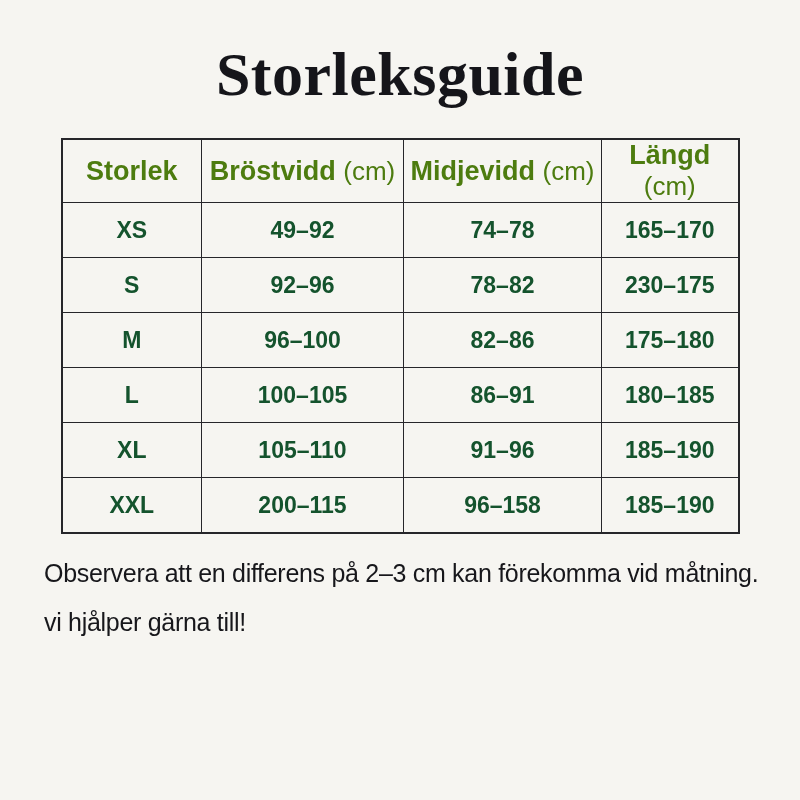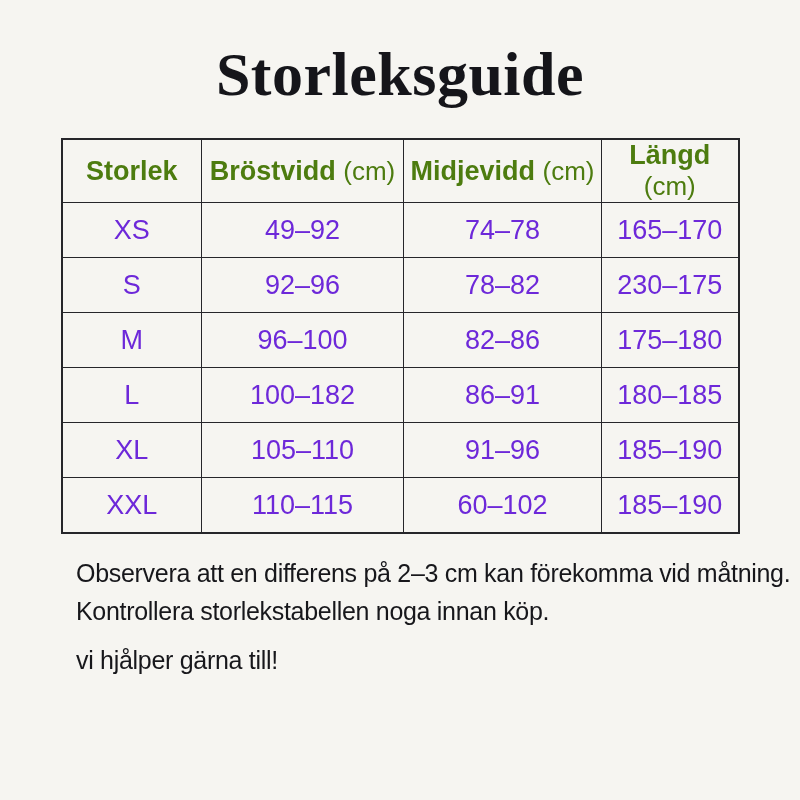--- a/index.html
+++ b/index.html
@@ -44,26 +44,26 @@
     font-weight: 600;
     color: #4d7c0f;
     border-radius: 13px;
   }
   .size-table th .unit {
     font-size: 26px;
     font-weight: 400;
   }
   .size-table td {
     height: 54px;
-    font-size: 27px;
-    font-weight: 400;
-    color: #6d28d9;
+    font-size: 23px;
+    font-weight: 700;
+    color: #14532d;
   }
   .notes {
-    margin: 20px 58px 0 76px;
+    margin: 20px 58px 0 44px;
   }
   .note {
     margin: 0;
     font-size: 25px;
     line-height: 38px;
     letter-spacing: -0.3px;
     color: #17171b;
   }
   .note + .note {
     margin-top: 11px;
@@ -107,40 +107,39 @@
       <td>230–175</td>
     </tr>
     <tr>
       <td>M</td>
       <td>96–100</td>
       <td>82–86</td>
       <td>175–180</td>
     </tr>
     <tr>
       <td>L</td>
-      <td>100–182</td>
+      <td>100–105</td>
       <td>86–91</td>
       <td>180–185</td>
     </tr>
     <tr>
       <td>XL</td>
       <td>105–110</td>
       <td>91–96</td>
       <td>185–190</td>
     </tr>
     <tr>
       <td>XXL</td>
-      <td>110–115</td>
-      <td>60–102</td>
+      <td>200–115</td>
+      <td>96–158</td>
       <td>185–190</td>
     </tr>
   </tbody>
 </table>
 
 <div class="notes">
   <p class="note">
     <span class="note-line">Observera att en differens på 2–3 cm kan förekomma vid måtning.</span>
-    <span class="note-line">Kontrollera storlekstabellen noga innan köp.</span>
   </p>
   <p class="note">
     <span class="note-line">vi hjålper gärna till!</span>
   </p>
 </div>
 
 </body></html>

